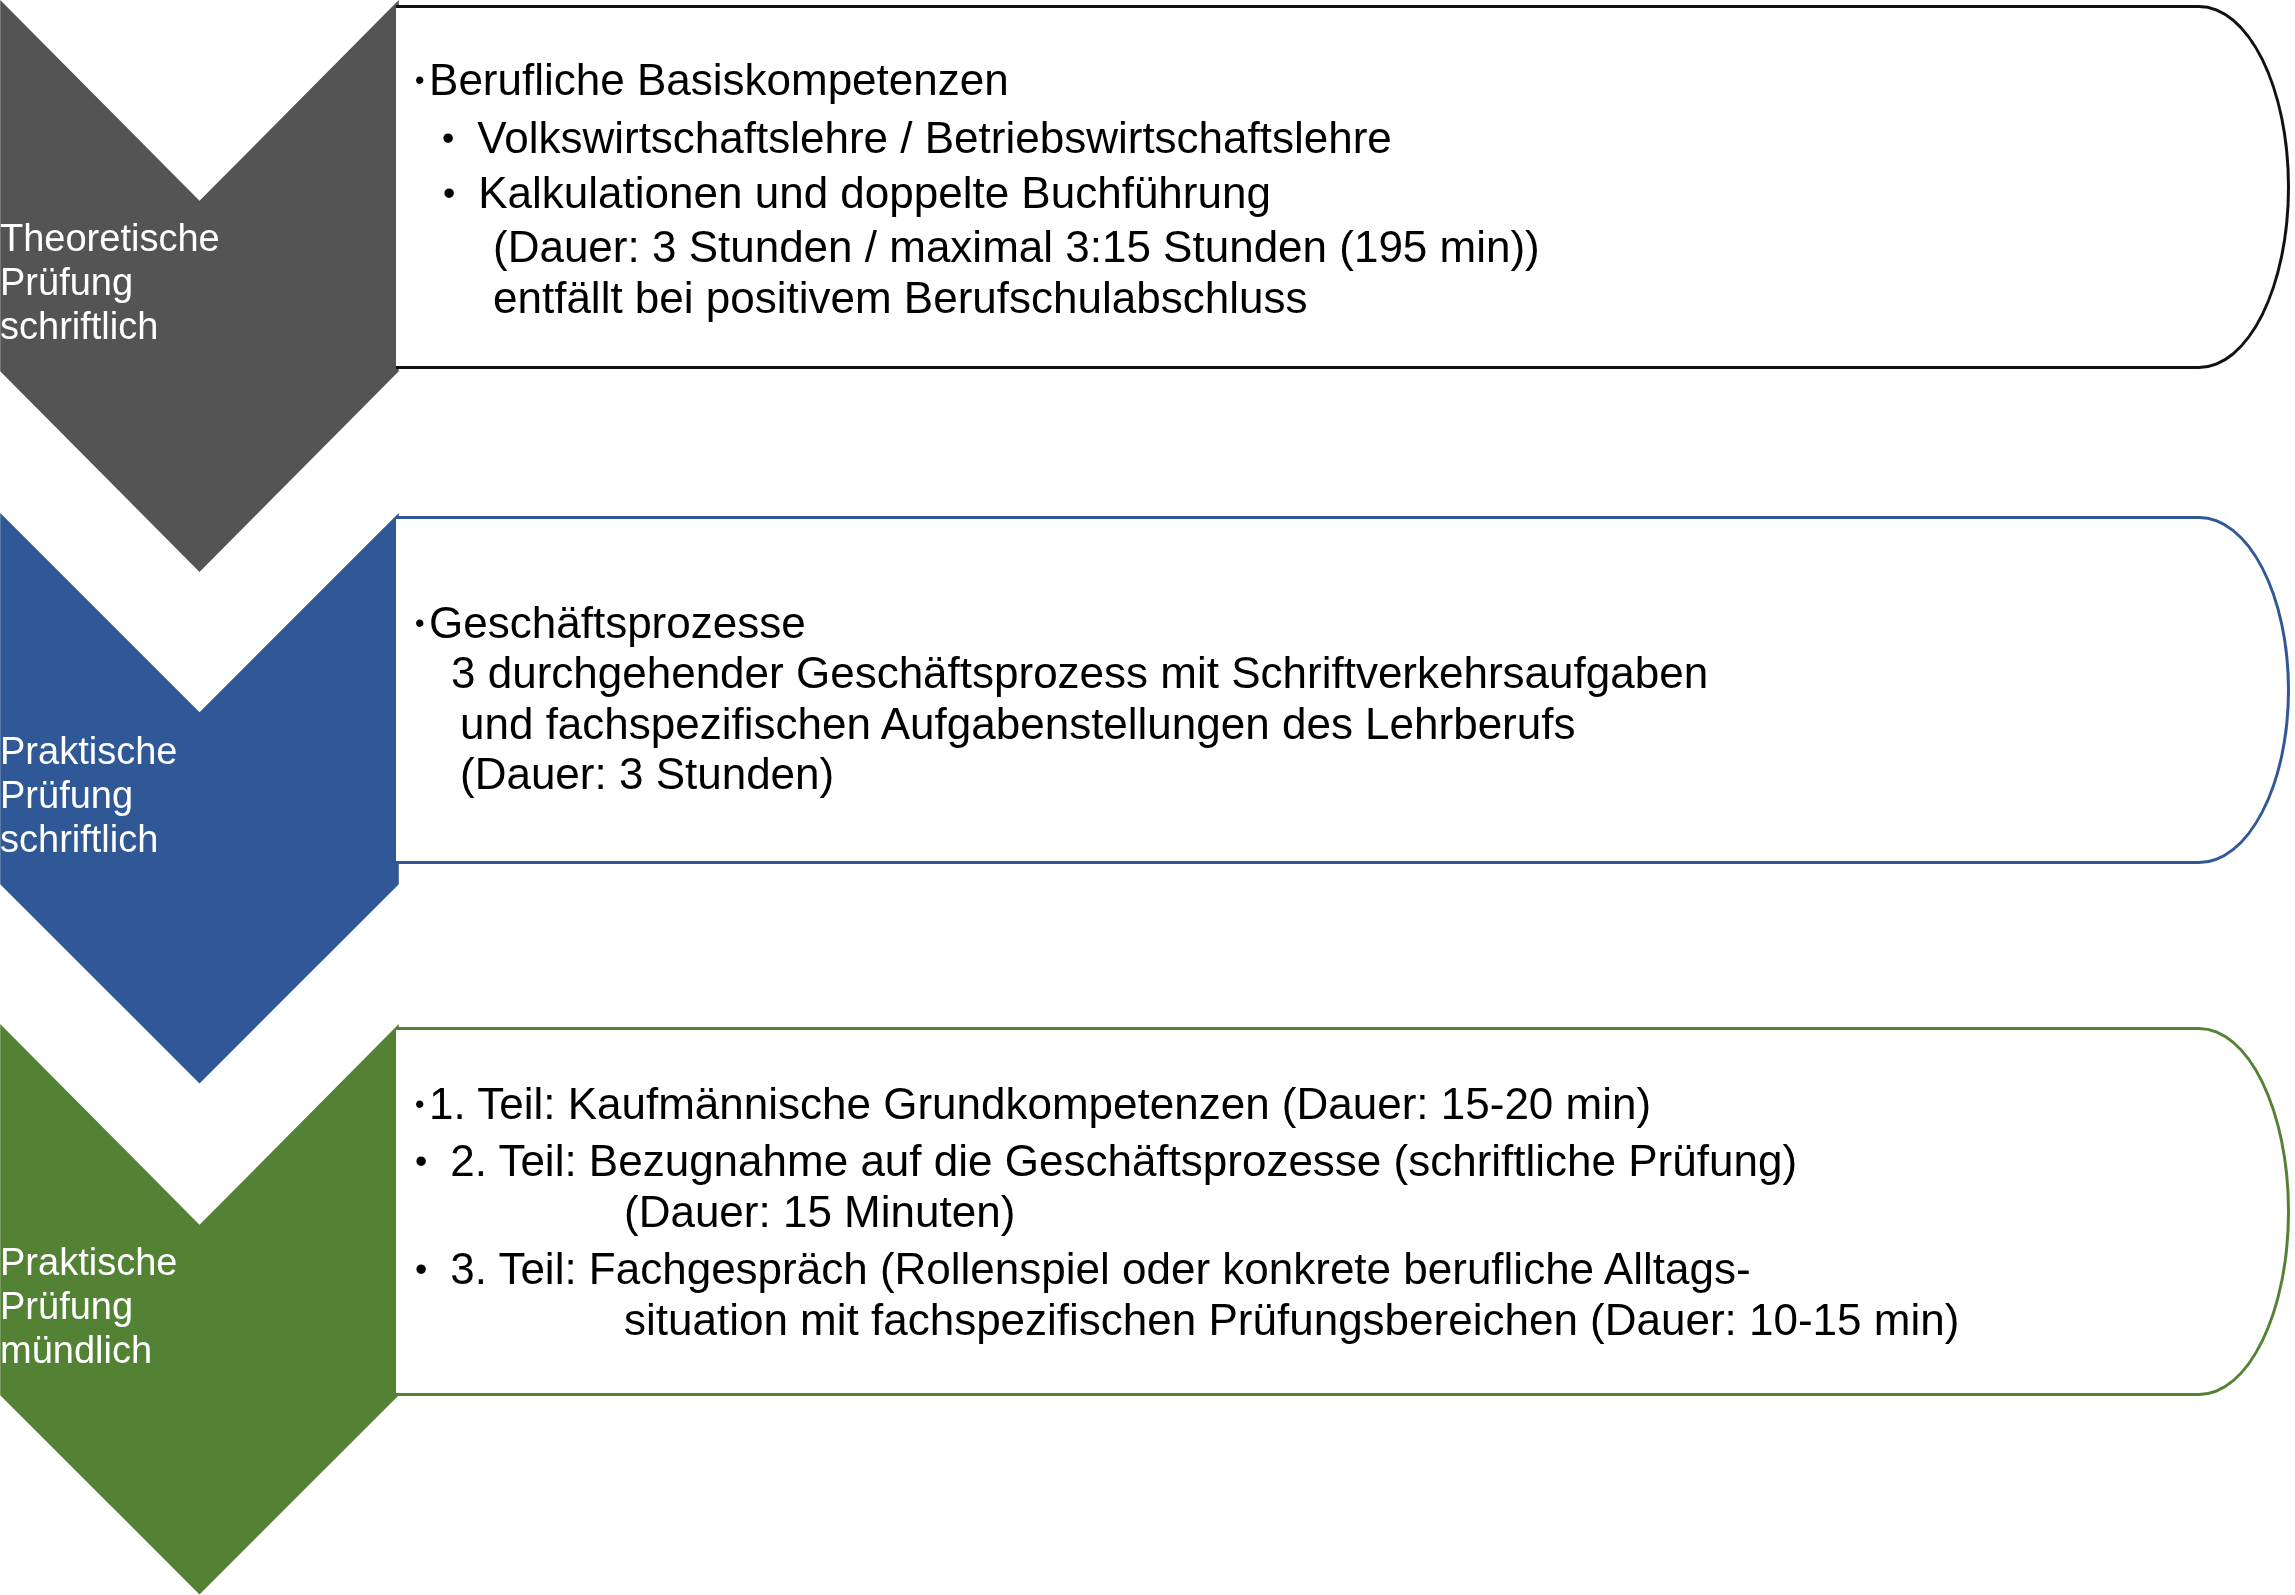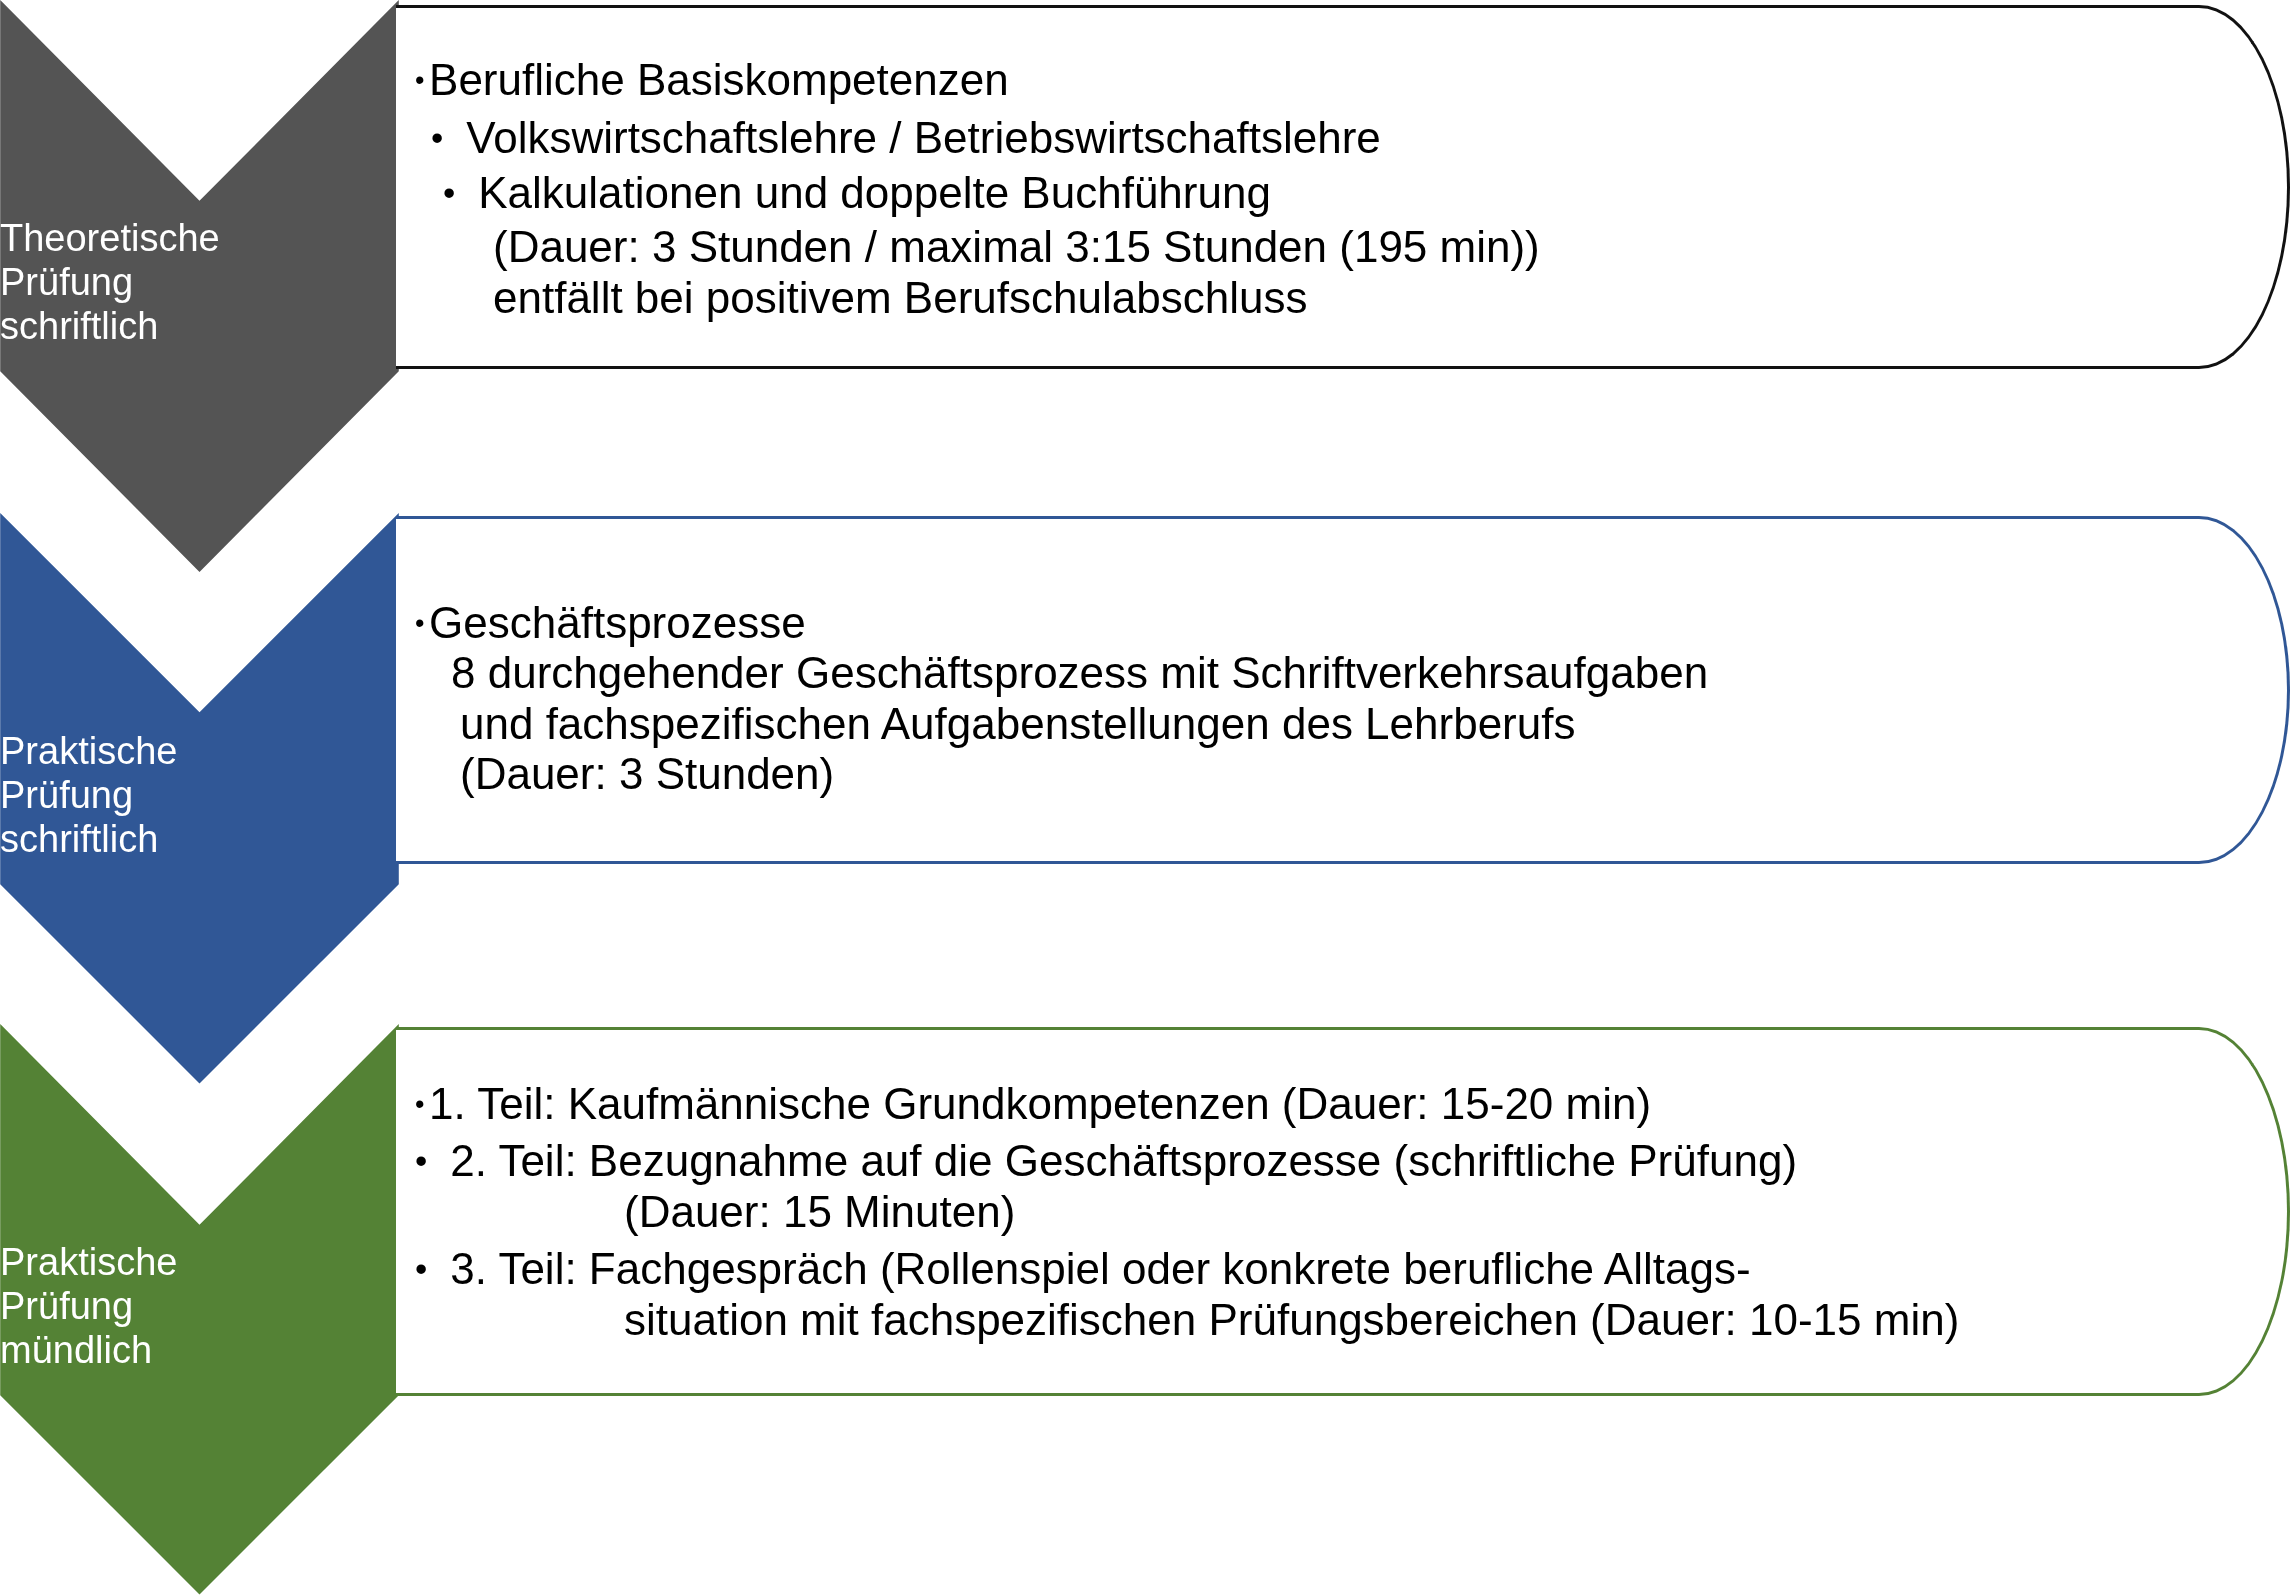--- a/index.html
+++ b/index.html
@@ -52,40 +52,40 @@
     <div>Praktische</div>
     <div>Prüfung</div>
     <div>mündlich</div>
   </div>
 </div>
 
 <div class="box box-1">
   <div class="line" style="left:19px;top:47px;">
     <span class="b1">•</span><span>Berufliche Basiskompetenzen</span>
   </div>
-  <div class="line" style="left:35px;top:105px;">
+  <div class="line" style="left:46px;top:105px;">
     <span class="b2">•</span><span>Volkswirtschaftslehre / Betriebswirtschaftslehre</span>
   </div>
   <div class="line" style="left:47px;top:160px;">
     <span class="b2">•</span><span>Kalkulationen und doppelte Buchführung</span>
   </div>
   <div class="line" style="left:97px;top:214px;">
     <span>(Dauer: 3 Stunden / maximal 3:15 Stunden (195 min))</span>
   </div>
   <div class="line" style="left:97px;top:265px;">
     <span>entfällt bei positivem Berufschulabschluss</span>
   </div>
 </div>
 
 <div class="box box-2">
   <div class="line" style="left:19px;top:79px;">
     <span class="b1">•</span><span>Geschäftsprozesse</span>
   </div>
   <div class="line" style="left:55px;top:129px;">
-    <span>8 durchgehender Geschäftsprozess mit Schriftverkehrsaufgaben</span>
+    <span>3 durchgehender Geschäftsprozess mit Schriftverkehrsaufgaben</span>
   </div>
   <div class="line" style="left:64px;top:180px;">
     <span>und fachspezifischen Aufgabenstellungen des Lehrberufs</span>
   </div>
   <div class="line" style="left:64px;top:230px;">
     <span>(Dauer: 3 Stunden)</span>
   </div>
 </div>
 
 <div class="box box-3">

